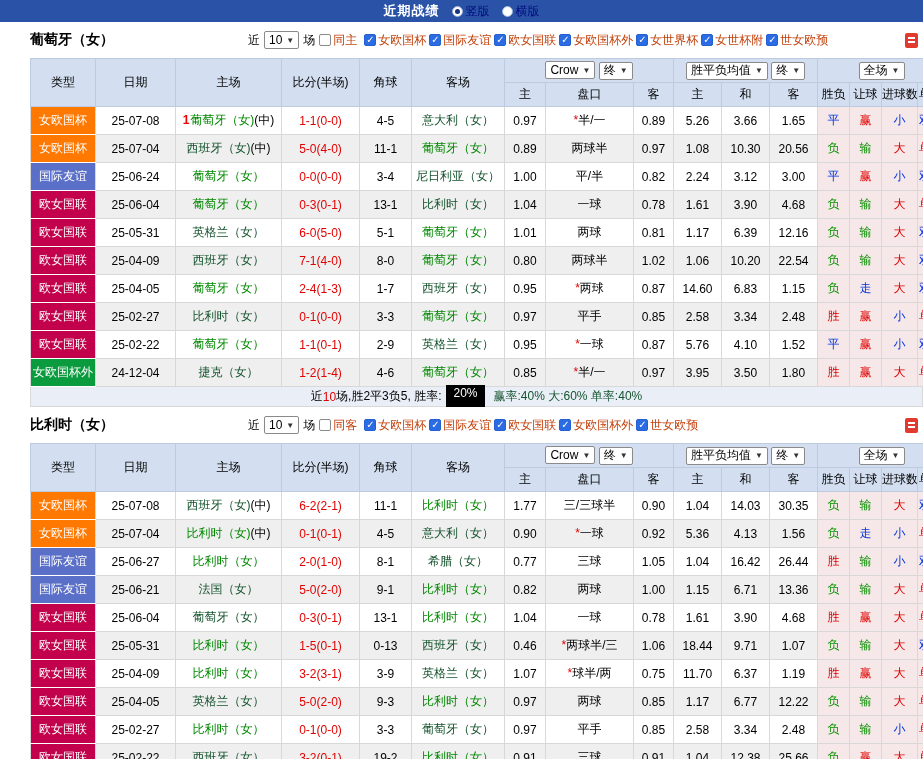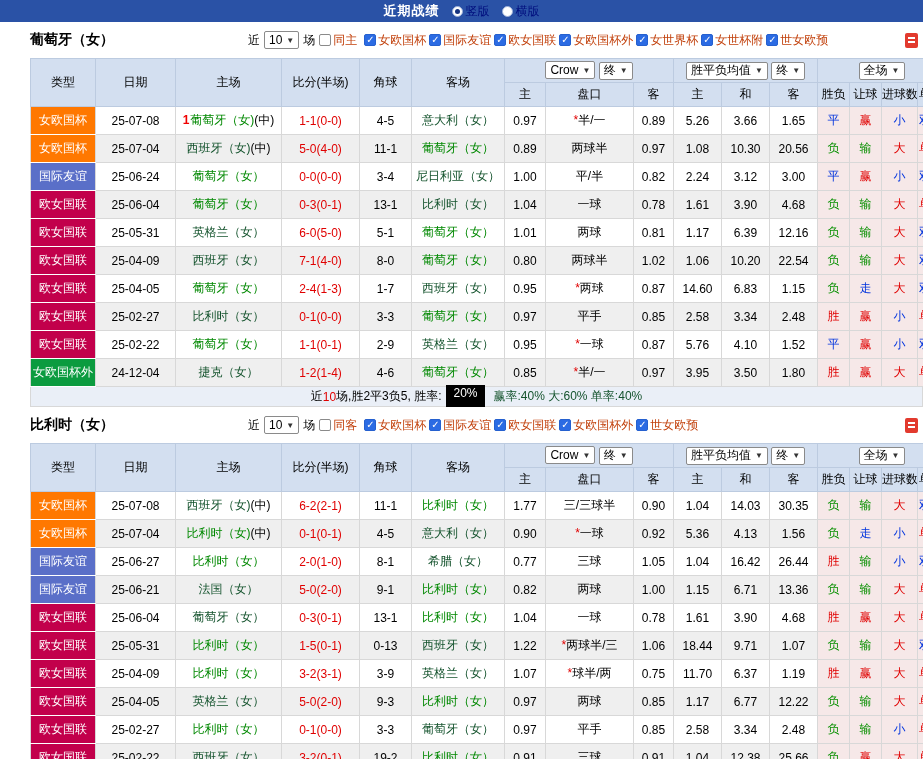--- a/index.html
+++ b/index.html
@@ -575,21 +575,21 @@
             <td class="res t-red">大</td>
             <td class="res oe t-red">单</td>
           </tr>
           <tr>
             <td class="type" style="background: rgb(194, 0, 75);">欧女国联</td>
             <td>25-05-31</td>
             <td class="team"><span class="team-name green">比利时（女）</span></td>
             <td class="score">1-5(0-1)</td>
             <td>0-13</td>
             <td class="team"><span class="team-name">西班牙（女）</span></td>
-            <td>1.22</td>
+            <td>0.46</td>
             <td><span class="t-red">*</span>两球半/三</td>
             <td>1.06</td>
             <td>18.44</td>
             <td>9.71</td>
             <td>1.07</td>
             <td class="res t-green">负</td>
             <td class="res t-green">输</td>
             <td class="res t-red">大</td>
             <td class="res oe t-blue">双</td>
           </tr>

